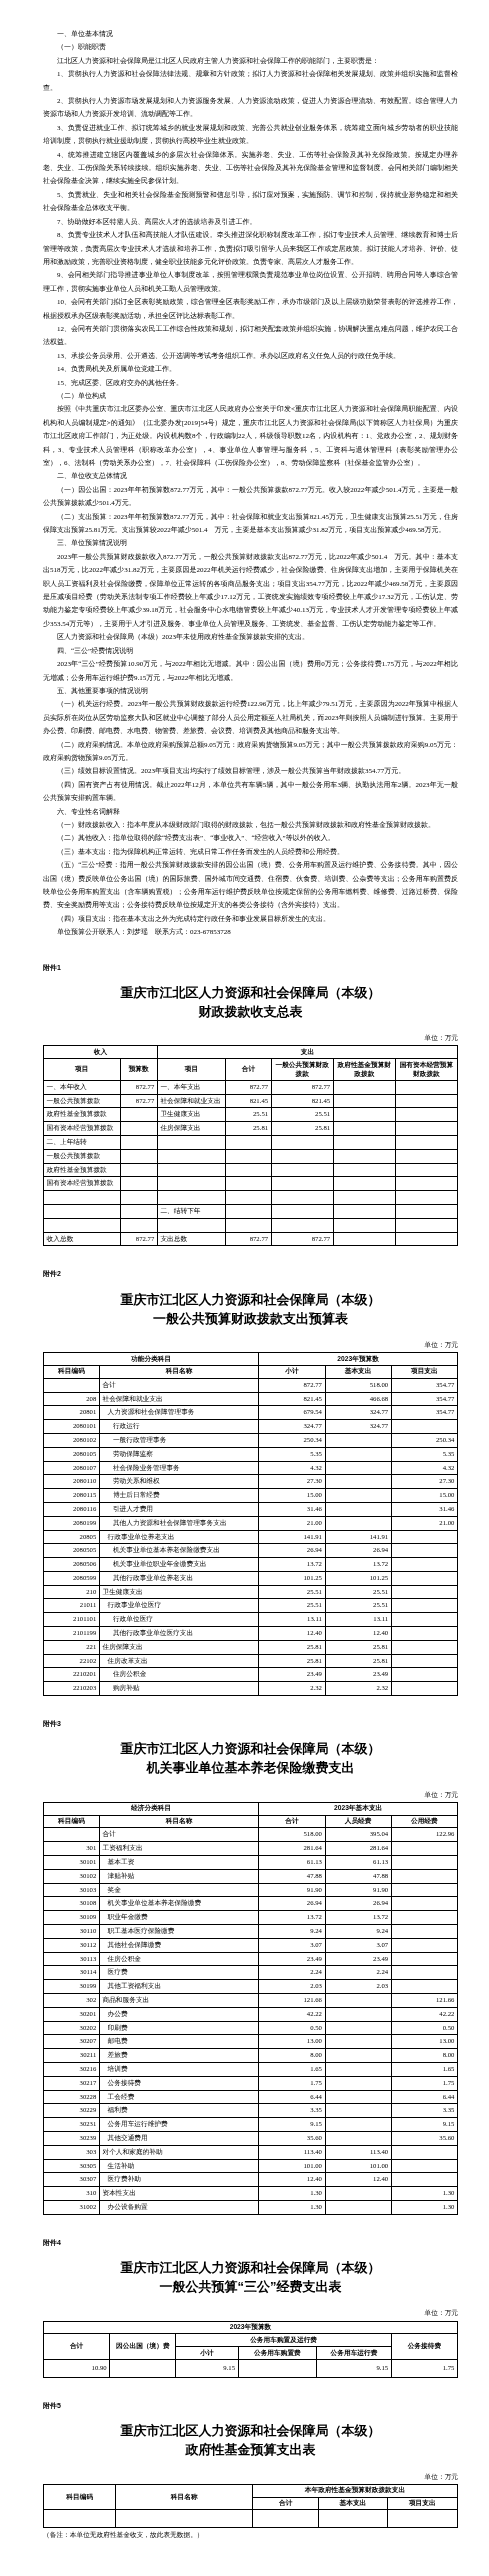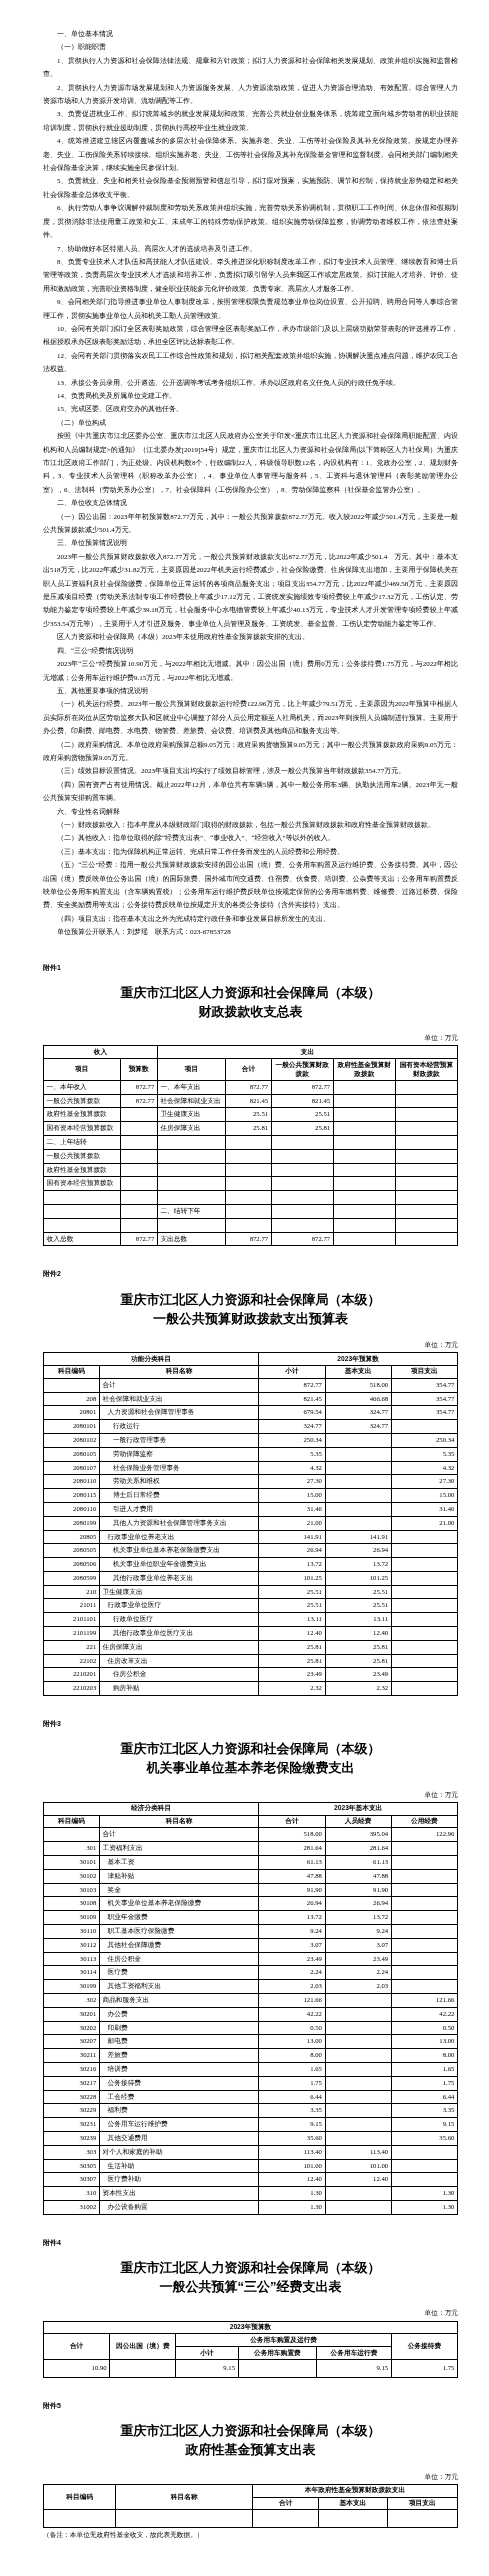--- a/index.html
+++ b/index.html
@@ -21,38 +21,39 @@
   .note{font-size:6.7px;margin:3.1px 0 0 0;}
 </style>
 </head>
 <body>
 
 <div class="page">
 
   <div class="doc">
       <p>一、单位基本情况</p>
       <p>（一）职能职责</p>
+      <p>江北区人力资源和社会保障局是江北区人民政府主管人力资源和社会保障工作的职能部门，主要职责是：</p>
       <p>1、贯彻执行人力资源和社会保障法律法规、规章和方针政策；拟订人力资源和社会保障相关发展规划、政策并组织实施和监督检查。</p>
       <p>2、贯彻执行人力资源市场发展规划和人力资源服务发展、人力资源流动政策，促进人力资源合理流动、有效配置。综合管理人力资源市场和人力资源开发培训、流动调配等工作。</p>
       <p>3、负责促进就业工作、拟订统筹城乡的就业发展规划和政策、完善公共就业创业服务体系，统筹建立面向城乡劳动者的职业技能培训制度，贯彻执行就业援助制度，贯彻执行高校毕业生就业政策。</p>
       <p>4、统筹推进建立辖区内覆盖城乡的多层次社会保障体系。实施养老、失业、工伤等社会保险及其补充保险政策。按规定办理养老、失业、工伤保险关系转续接续。组织实施养老、失业、工伤等社会保险及其补充保险基金管理和监督制度。会同相关部门编制相关社会保险基金决算，继续实施全民参保计划。</p>
       <p>5、负责就业、失业和相关社会保险基金预测预警和信息引导，拟订应对预案，实施预防、调节和控制，保持就业形势稳定和相关社会保险基金总体收支平衡。</p>
-      <p>6、执行劳动人事争议调解仲裁制度和劳动关系政策并组织实施，完善劳动关系协调机制，贯彻职工工作时间、休息休假和假期制度，贯彻消除非法使用童工政策和女工、未成年工的特殊劳动保护政策。组织实施劳动保障监察，协调劳动者维权工作，依法查处案件。</p>
       <p>7、协助做好本区特需人员、高层次人才的选拔培养及引进工作。</p>
       <p>8、负责专业技术人才队伍和高技能人才队伍建设。牵头推进深化职称制度改革工作，拟订专业技术人员管理、继续教育和博士后管理等政策，负责高层次专业技术人才选拔和培养工作，负责拟订吸引留学人员来我区工作或定居政策。拟订技能人才培养、评价、使用和激励政策，完善职业资格制度，健全职业技能多元化评价政策。负责专家、高层次人才服务工作。</p>
       <p>9、会同相关部门指导推进事业单位人事制度改革，按照管理权限负责规范事业单位岗位设置、公开招聘、聘用合同等人事综合管理工作，贯彻实施事业单位人员和机关工勤人员管理政策。</p>
       <p>10、会同有关部门拟订全区表彰奖励政策，综合管理全区表彰奖励工作，承办市级部门及以上层级功勋荣誉表彰的评选推荐工作，根据授权承办区级表彰奖励活动，承担全区评比达标表彰工作。</p>
       <p>12、会同有关部门贯彻落实农民工工作综合性政策和规划，拟订相关配套政策并组织实施，协调解决重点难点问题，维护农民工合法权益。</p>
       <p>13、承接公务员录用、公开遴选、公开选调等考试考务组织工作。承办以区政府名义任免人员的行政任免手续。</p>
       <p>14、负责局机关及所属单位党建工作。</p>
       <p>15、完成区委、区政府交办的其他任务。</p>
       <p>（二）单位构成</p>
       <p>按照《中共重庆市江北区委办公室、重庆市江北区人民政府办公室关于印发&lt;重庆市江北区人力资源和社会保障局职能配置、内设机构和人员编制规定&gt;的通知》（江北委办发[2019]54号）规定，重庆市江北区人力资源和社会保障局(以下简称区人力社保局）为重庆市江北区政府工作部门，为正处级。内设机构数8个，行政编制22人，科级领导职数12名，内设机构有：1、党政办公室，2、规划财务科，3、专业技术人员管理科（职称改革办公室），4、事业单位人事管理与服务科，5、工资科与退休管理科（表彰奖励管理办公室），6、法制科（劳动关系办公室），7、社会保障科（工伤保险办公室），8、劳动保障监察科（社保基金监管办公室）。</p>
       <p>二、单位收支总体情况</p>
       <p>（一）因公出国：2023年年初预算数872.77万元，其中：一般公共预算拨款872.77万元。收入较2022年减少501.4万元，主要是一般公共预算拨款减少501.4万元。</p>
+      <p>（二）支出预算：2023年年初预算数872.77万元，其中：社会保障和就业支出预算821.45万元，卫生健康支出预算25.51万元，住房保障支出预算25.81万元。支出预算较2022年减少501.4　万元，主要是基本支出预算减少31.82万元，项目支出预算减少469.58万元。</p>
       <p>三、单位预算情况说明</p>
       <p>2023年一般公共预算财政拨款收入872.77万元，一般公共预算财政拨款支出872.77万元，比2022年减少501.4　万元。其中：基本支出518万元，比2022年减少31.82万元，主要原因是2022年机关运行经费减少，社会保险缴费、住房保障支出增加，主要用于保障机关在职人员工资福利及社会保险缴费，保障单位正常运转的各项商品服务支出；项目支出354.77万元，比2022年减少469.58万元，主要原因是压减项目经费（劳动关系法制专项工作经费较上年减少17.12万元，工资统发实施绩效专项经费较上年减少17.32万元，工伤认定、劳动能力鉴定专项经费较上年减少39.18万元，社会服务中心水电物管费较上年减少40.13万元，专业技术人才开发管理专项经费较上年减少353.54万元等），主要用于人才引进及服务、事业单位人员管理及服务、工资统发、基金监督、工伤认定劳动能力鉴定等工作。</p>
       <p>区人力资源和社会保障局（本级）2023年未使用政府性基金预算拨款安排的支出。</p>
       <p>四、“三公”经费情况说明</p>
       <p>2023年“三公”经费预算10.90万元，与2022年相比无增减。其中：因公出国（境）费用0万元；公务接待费1.75万元，与2022年相比无增减；公务用车运行维护费9.15万元，与2022年相比无增减。</p>
       <p>五、其他重要事项的情况说明</p>
       <p>（一）机关运行经费。2023年一般公共预算财政拨款运行经费122.96万元，比上年减少79.51万元，主要原因为2022年预算中根据人员实际所在岗位从区劳动监察大队和区就业中心调整了部分人员公用定额至人社局机关，而2023年则按照人员编制进行预算。主要用于办公费、印刷费、邮电费、水电费、物管费、差旅费、会议费、培训费及其他商品和服务支出等。</p>
       <p>（二）政府采购情况。本单位政府采购预算总额9.05万元：政府采购货物预算9.05万元；其中一般公共预算拨款政府采购9.05万元：政府采购货物预算9.05万元。</p>
       <p>（三）绩效目标设置情况。2023年项目支出均实行了绩效目标管理，涉及一般公共预算当年财政拨款354.77万元。</p>
       <p>（四）国有资产占有使用情况。截止2022年12月，本单位共有车辆5辆，其中一般公务用车3辆、执勤执法用车2辆。2023年无一般公共预算安排购置车辆。</p>

